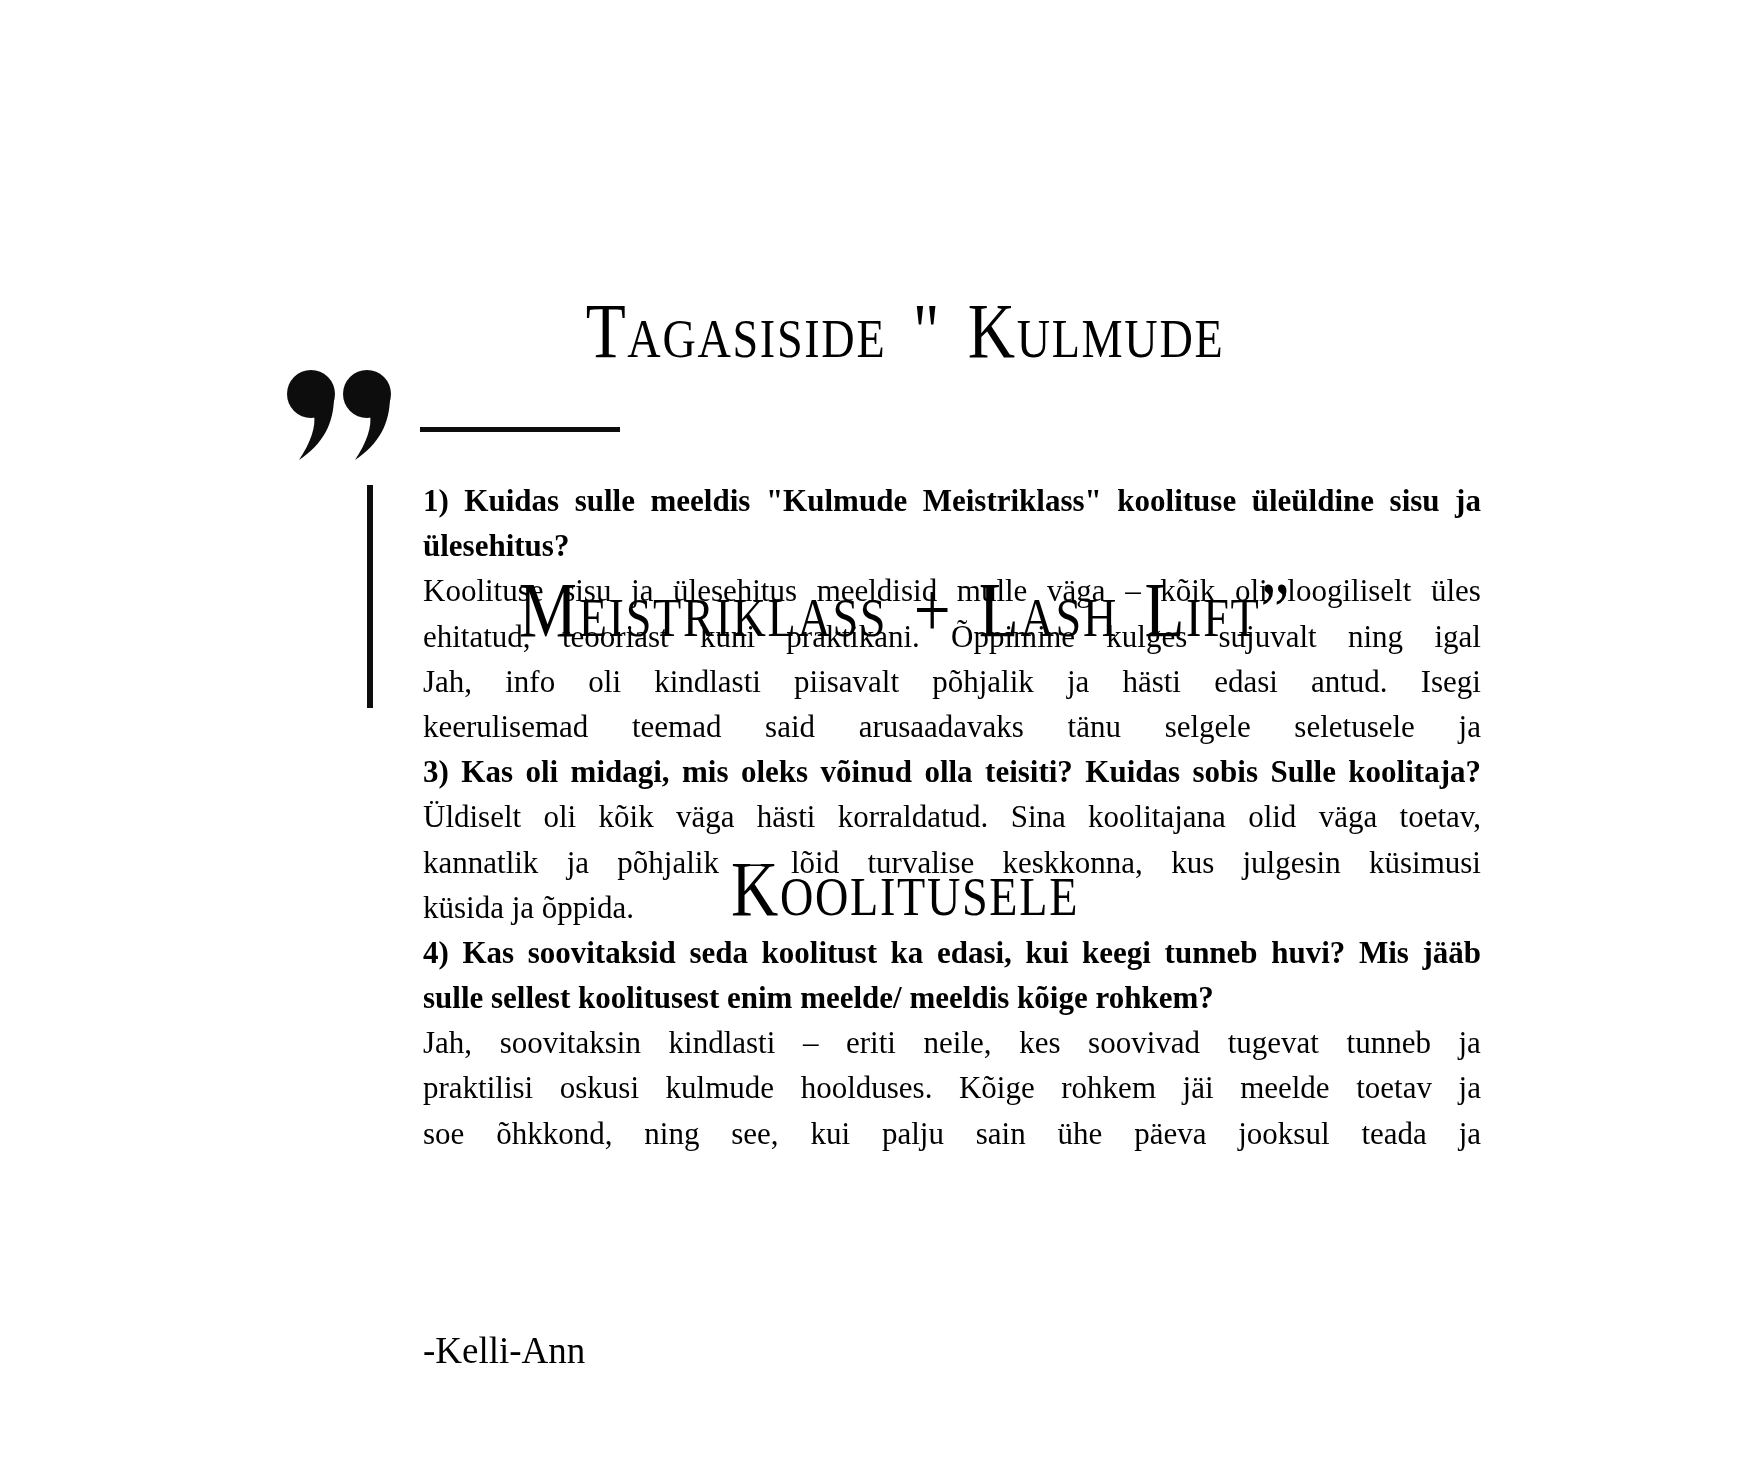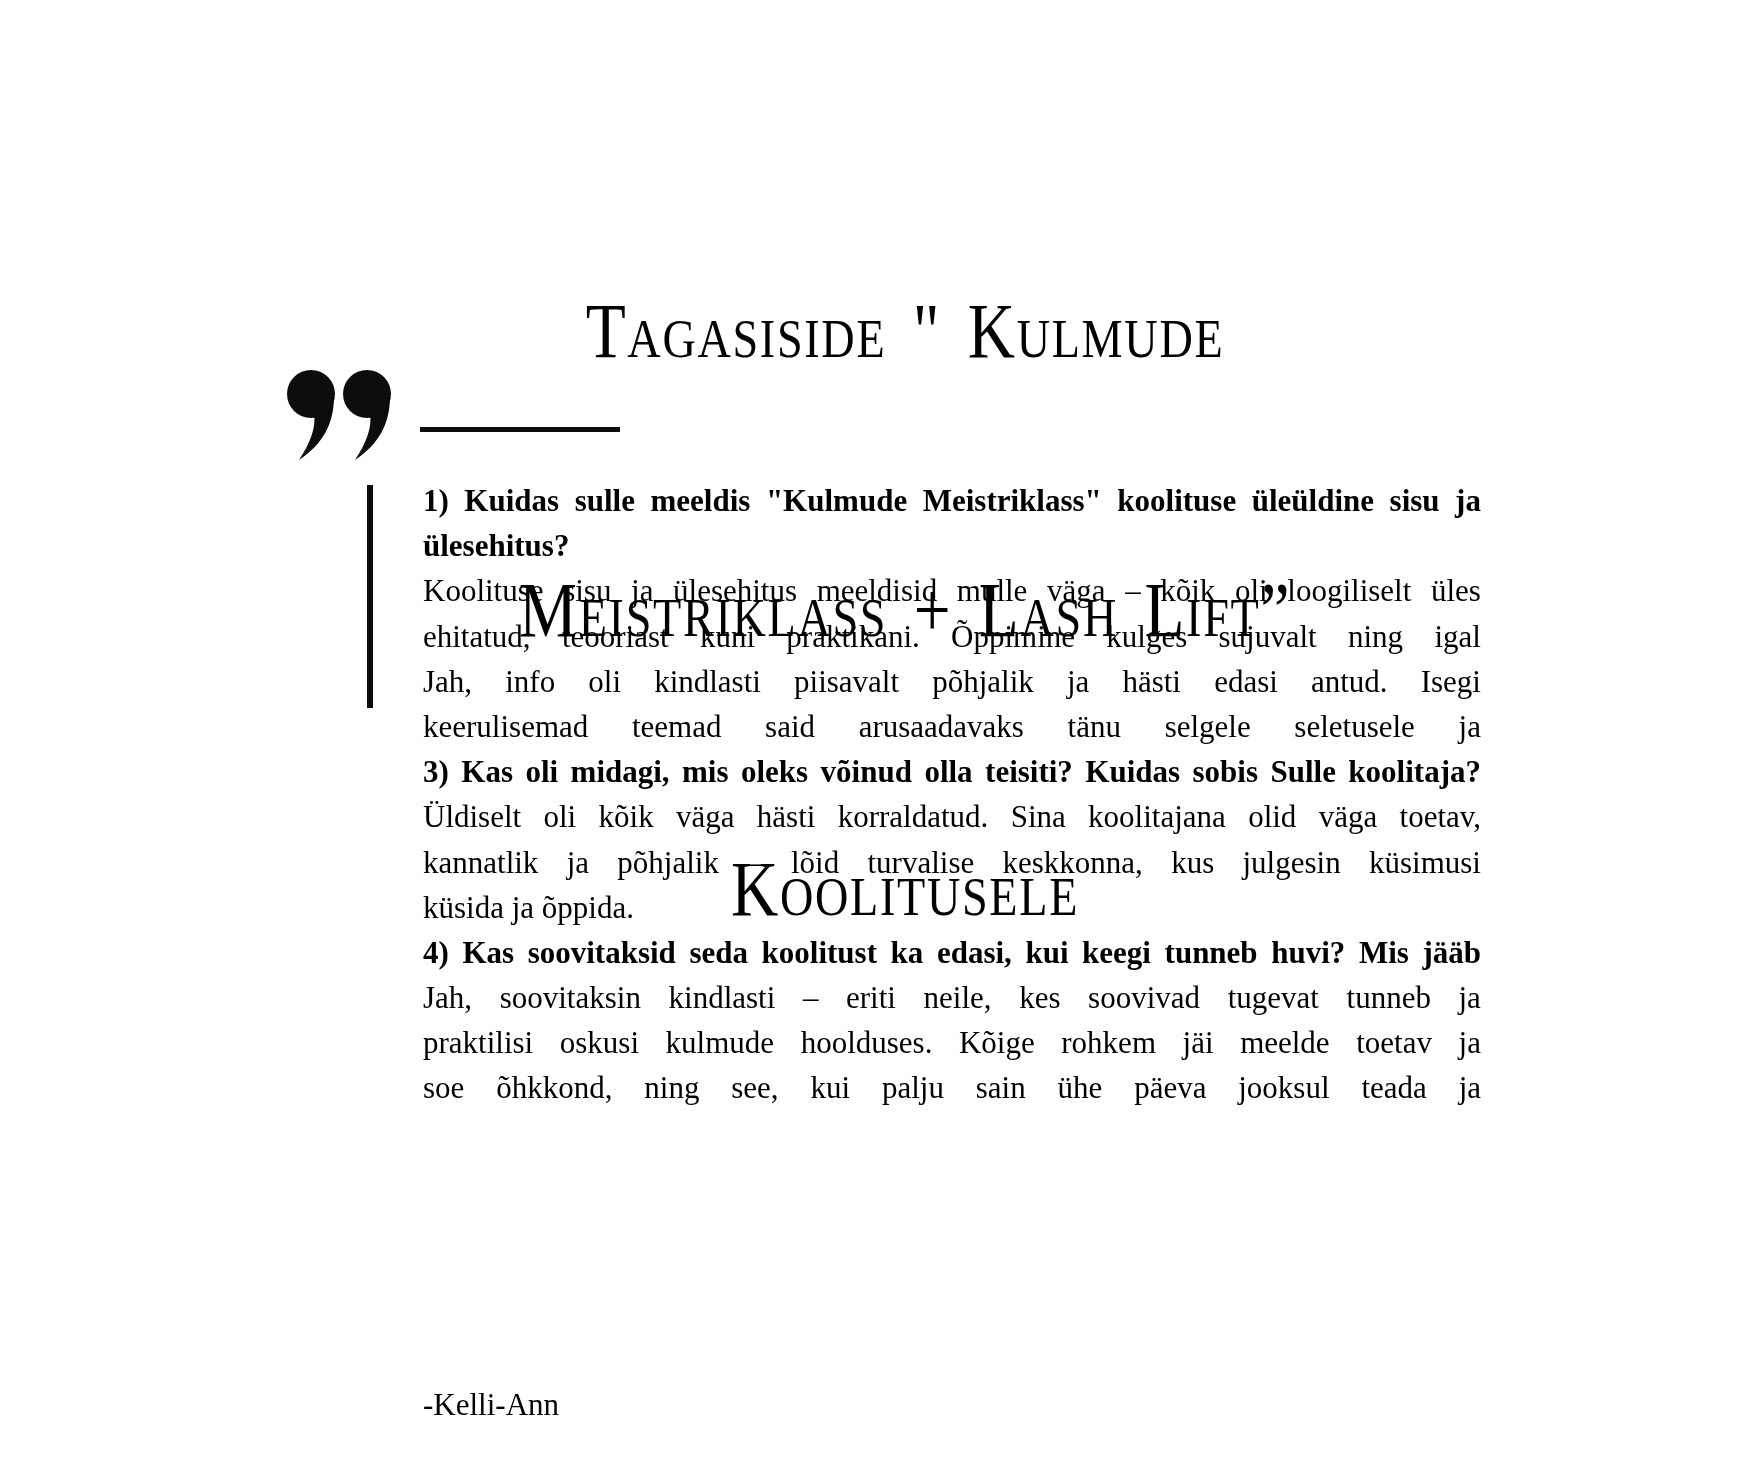--- a/index.html
+++ b/index.html
@@ -33,22 +33,22 @@
     width:6px; height:223px; background:#0d0d0d;
   }
   .body-lines {
     position:absolute; left:423px; top:478px; width:1058px;
     font-size:31px; line-height:45.2px;
   }
   .bline { height:45.2px; white-space:pre; }
   .bline.fill { display:flex; justify-content:space-between; }
   .bline.b { font-weight:bold; }
   .signature {
-    position:absolute; left:423px; top:1382px;
-    font-size:31px; line-height:45.2px;
+    position:absolute; left:423px; top:1328px;
+    font-size:37px; line-height:45.2px;
   }
 </style>
 </head>
 <body>
 
 <div class="title">
   <div>Tagasiside " Kulmude</div>
   <div>Meistriklass + Lash Lift”</div>
   <div>Koolitusele</div>
 </div>
@@ -72,18 +72,19 @@
     <div class="bline b">ülesehitus?</div>
     <div class="bline fill"><span>Koolituse</span><span>sisu</span><span>ja</span><span>ülesehitus</span><span>meeldisid</span><span>mulle</span><span>väga</span><span>–</span><span>kõik</span><span>oli</span><span>loogiliselt</span><span>üles</span></div>
     <div class="bline fill"><span>ehitatud,</span><span>teooriast</span><span>kuni</span><span>praktikani.</span><span>Õppimine</span><span>kulges</span><span>sujuvalt</span><span>ning</span><span>igal</span></div>
     <div class="bline fill"><span>Jah,</span><span>info</span><span>oli</span><span>kindlasti</span><span>piisavalt</span><span>põhjalik</span><span>ja</span><span>hästi</span><span>edasi</span><span>antud.</span><span>Isegi</span></div>
     <div class="bline fill"><span>keerulisemad</span><span>teemad</span><span>said</span><span>arusaadavaks</span><span>tänu</span><span>selgele</span><span>seletusele</span><span>ja</span></div>
     <div class="bline b fill"><span>3)</span><span>Kas</span><span>oli</span><span>midagi,</span><span>mis</span><span>oleks</span><span>võinud</span><span>olla</span><span>teisiti?</span><span>Kuidas</span><span>sobis</span><span>Sulle</span><span>koolitaja?</span></div>
     <div class="bline fill"><span>Üldiselt</span><span>oli</span><span>kõik</span><span>väga</span><span>hästi</span><span>korraldatud.</span><span>Sina</span><span>koolitajana</span><span>olid</span><span>väga</span><span>toetav,</span></div>
     <div class="bline fill"><span>kannatlik</span><span>ja</span><span>põhjalik</span><span>–</span><span>lõid</span><span>turvalise</span><span>keskkonna,</span><span>kus</span><span>julgesin</span><span>küsimusi</span></div>
     <div class="bline">küsida ja õppida.</div>
     <div class="bline b fill"><span>4)</span><span>Kas</span><span>soovitaksid</span><span>seda</span><span>koolitust</span><span>ka</span><span>edasi,</span><span>kui</span><span>keegi</span><span>tunneb</span><span>huvi?</span><span>Mis</span><span>jääb</span></div>
+    <div class="bline b">sulle sellest koolitusest enim meelde/ meeldis kõige rohkem?</div>
     <div class="bline fill"><span>Jah,</span><span>soovitaksin</span><span>kindlasti</span><span>–</span><span>eriti</span><span>neile,</span><span>kes</span><span>soovivad</span><span>tugevat</span><span>tunneb</span><span>ja</span></div>
     <div class="bline fill"><span>praktilisi</span><span>oskusi</span><span>kulmude</span><span>hoolduses.</span><span>Kõige</span><span>rohkem</span><span>jäi</span><span>meelde</span><span>toetav</span><span>ja</span></div>
     <div class="bline fill"><span>soe</span><span>õhkkond,</span><span>ning</span><span>see,</span><span>kui</span><span>palju</span><span>sain</span><span>ühe</span><span>päeva</span><span>jooksul</span><span>teada</span><span>ja</span></div>
   </div>
 
 <div class="signature">-Kelli-Ann</div>
 
 </body></html>

